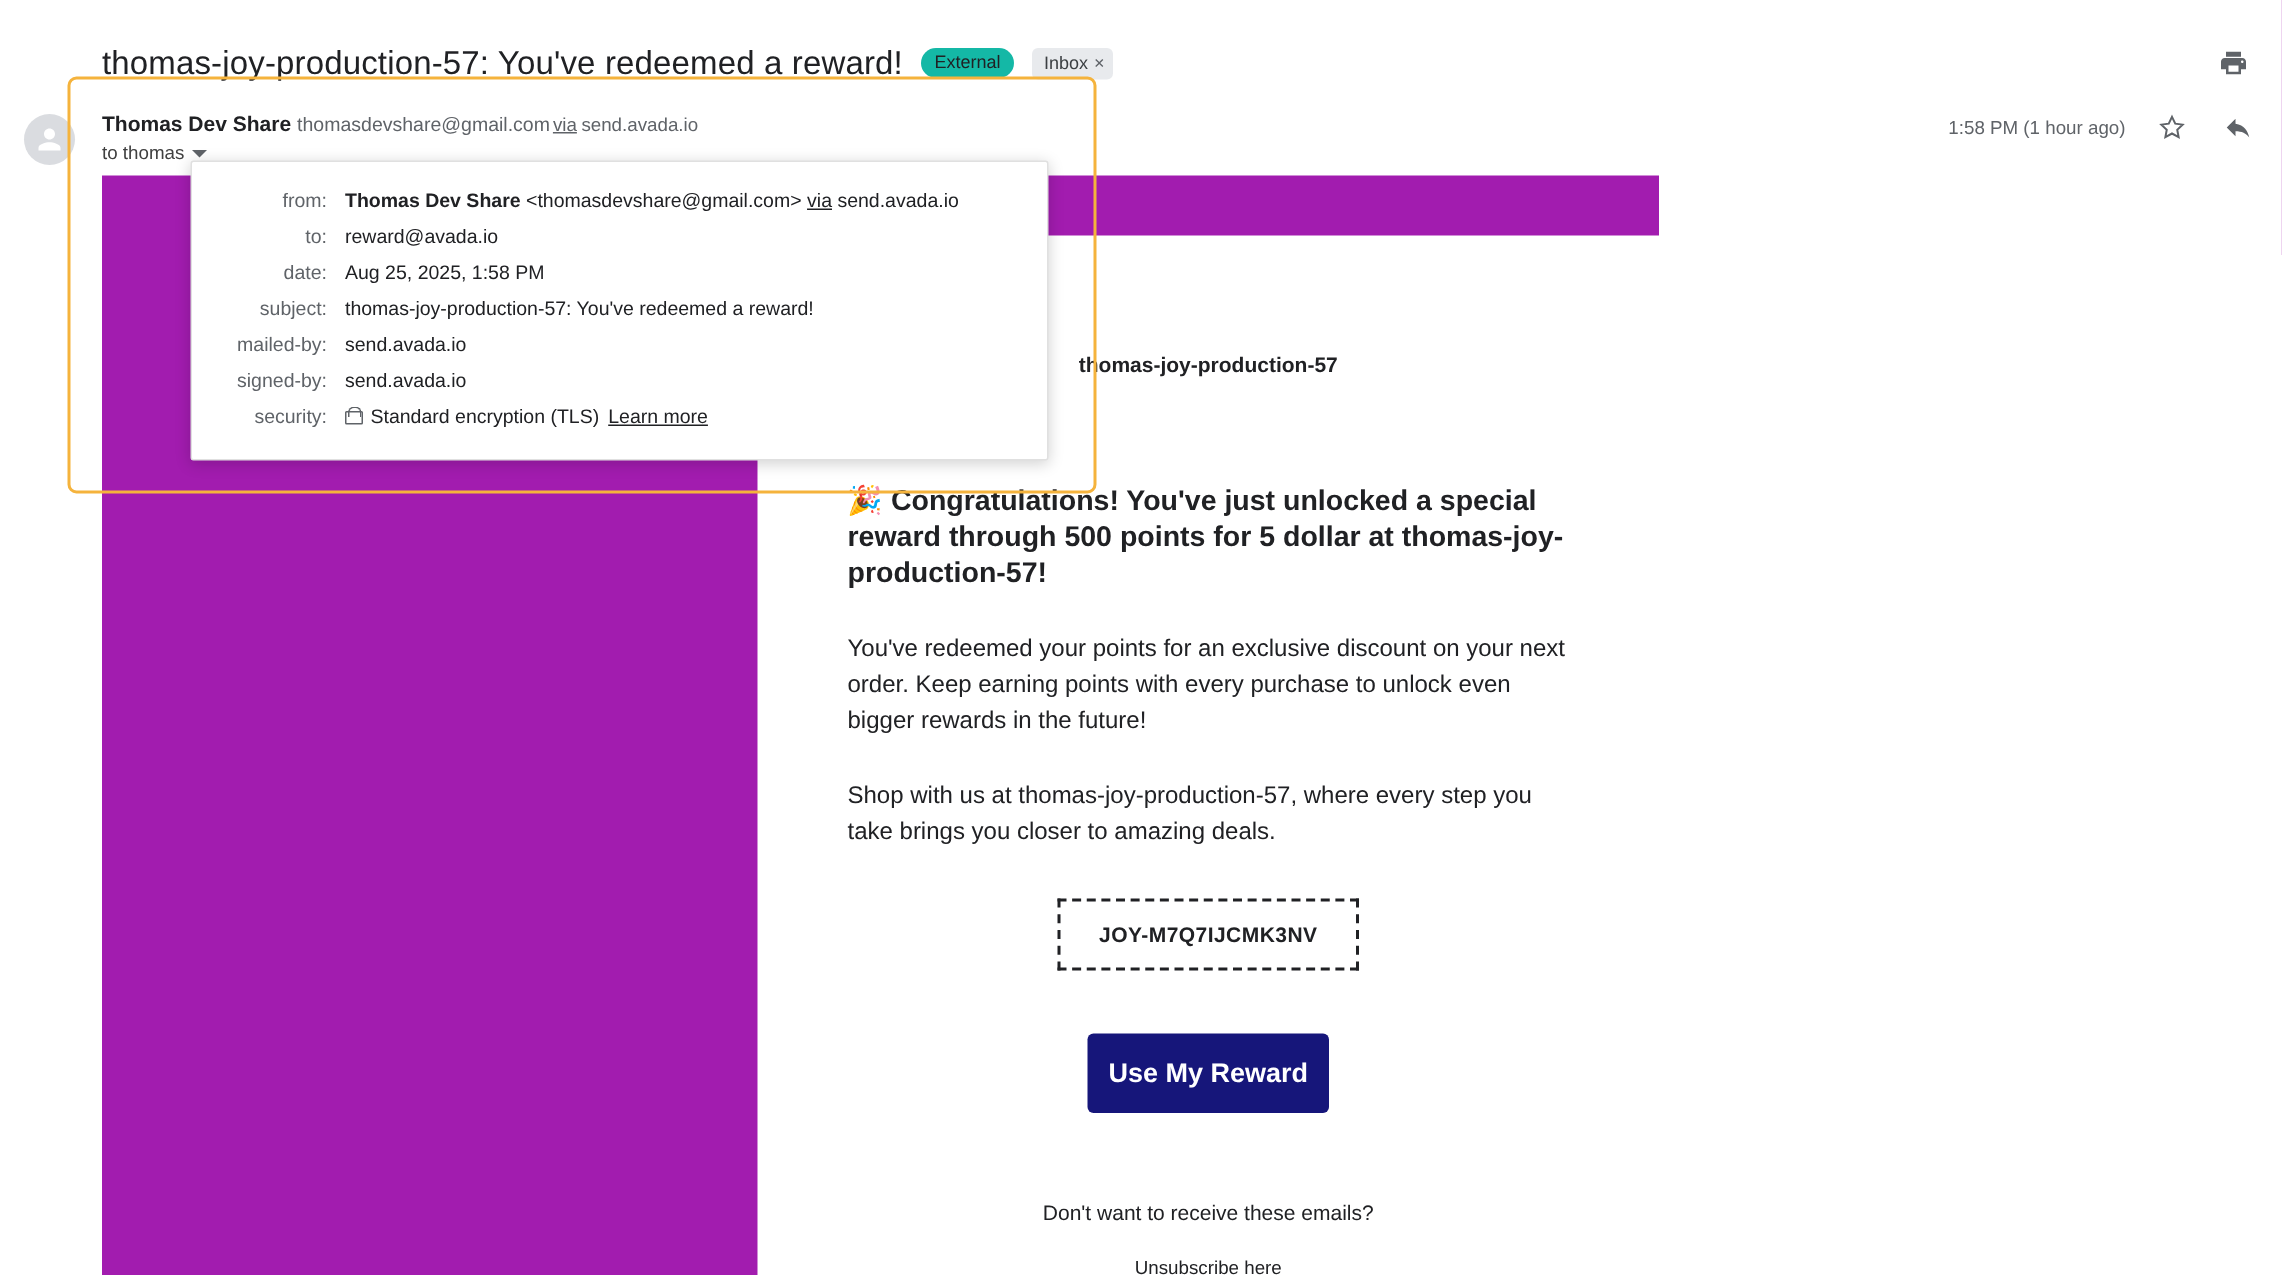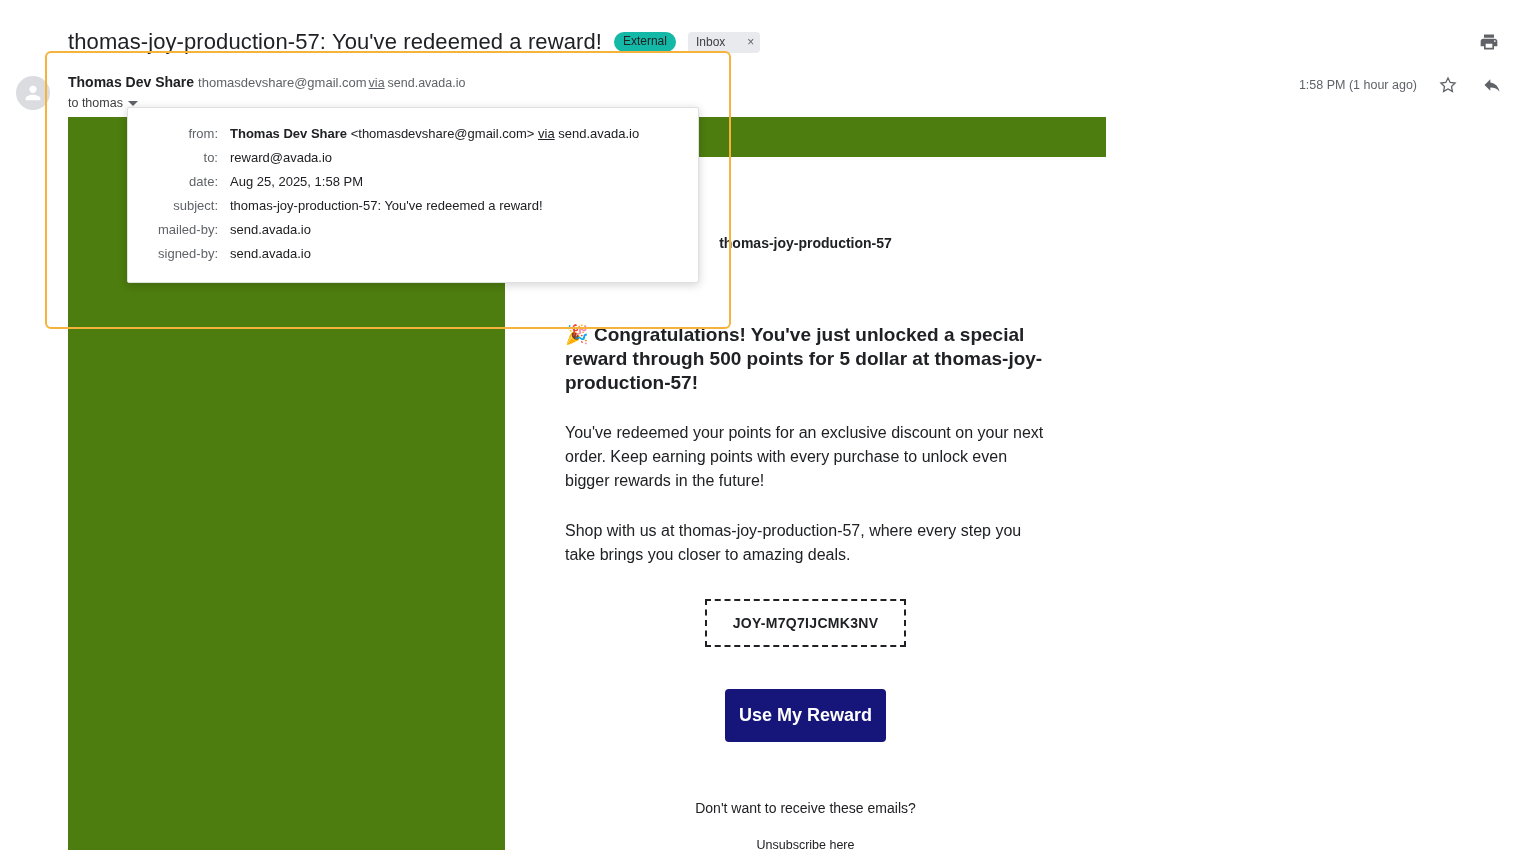--- a/index.html
+++ b/index.html
@@ -49,21 +49,21 @@
   .chip-inbox {
     margin-left: 12px;
     background: #e8eaed;
     color: #3c4043;
     font-size: 12px;
     border-radius: 4px;
     padding: 4px 6px 4px 8px;
     line-height: 13px;
     display: inline-flex;
     align-items: center;
-    gap: 22px;
+    gap: 4px;
   }
   .chip-inbox .x {
     font-size: 12px;
     color: #5f6368;
     line-height: 12px;
   }
   .print-icon {
     position: absolute;
     right: 16px;
     top: 26px;
@@ -184,21 +184,21 @@
     border-radius: 1px;
   }
   .learn-more { text-decoration: underline; color: #202124; margin-left: 6px; }
 
   
   .body-canvas {
     position: absolute;
     left: 68px; top: 117px;
     width: 1038px;
     height: 733px;
-    background: #4d7c0f;
+    background: #a21caf;
   }
   .mail-card {
     position: absolute;
     left: 437px; top: 40px;
     width: 601px;
     bottom: 0;
     background: #ffffff;
   }
   .brand-name {
     text-align: center;
@@ -348,19 +348,25 @@
         <td class="value">thomas-joy-production-57: You've redeemed a reward!</td>
       </tr>
       <tr>
         <td class="label">mailed-by:</td>
         <td class="value">send.avada.io</td>
       </tr>
       <tr>
         <td class="label">signed-by:</td>
         <td class="value">send.avada.io</td>
       </tr>
+      <tr>
+        <td class="label">security:</td>
+        <td class="value">
+          <span class="lock"></span><span>Standard encryption (TLS)</span><a class="learn-more" href="#">Learn more</a>
+        </td>
+      </tr>
     </tbody>
       </table>
   </div>
 
   <div class="highlight-box"></div>
 
 </div>
 
 </body></html>

